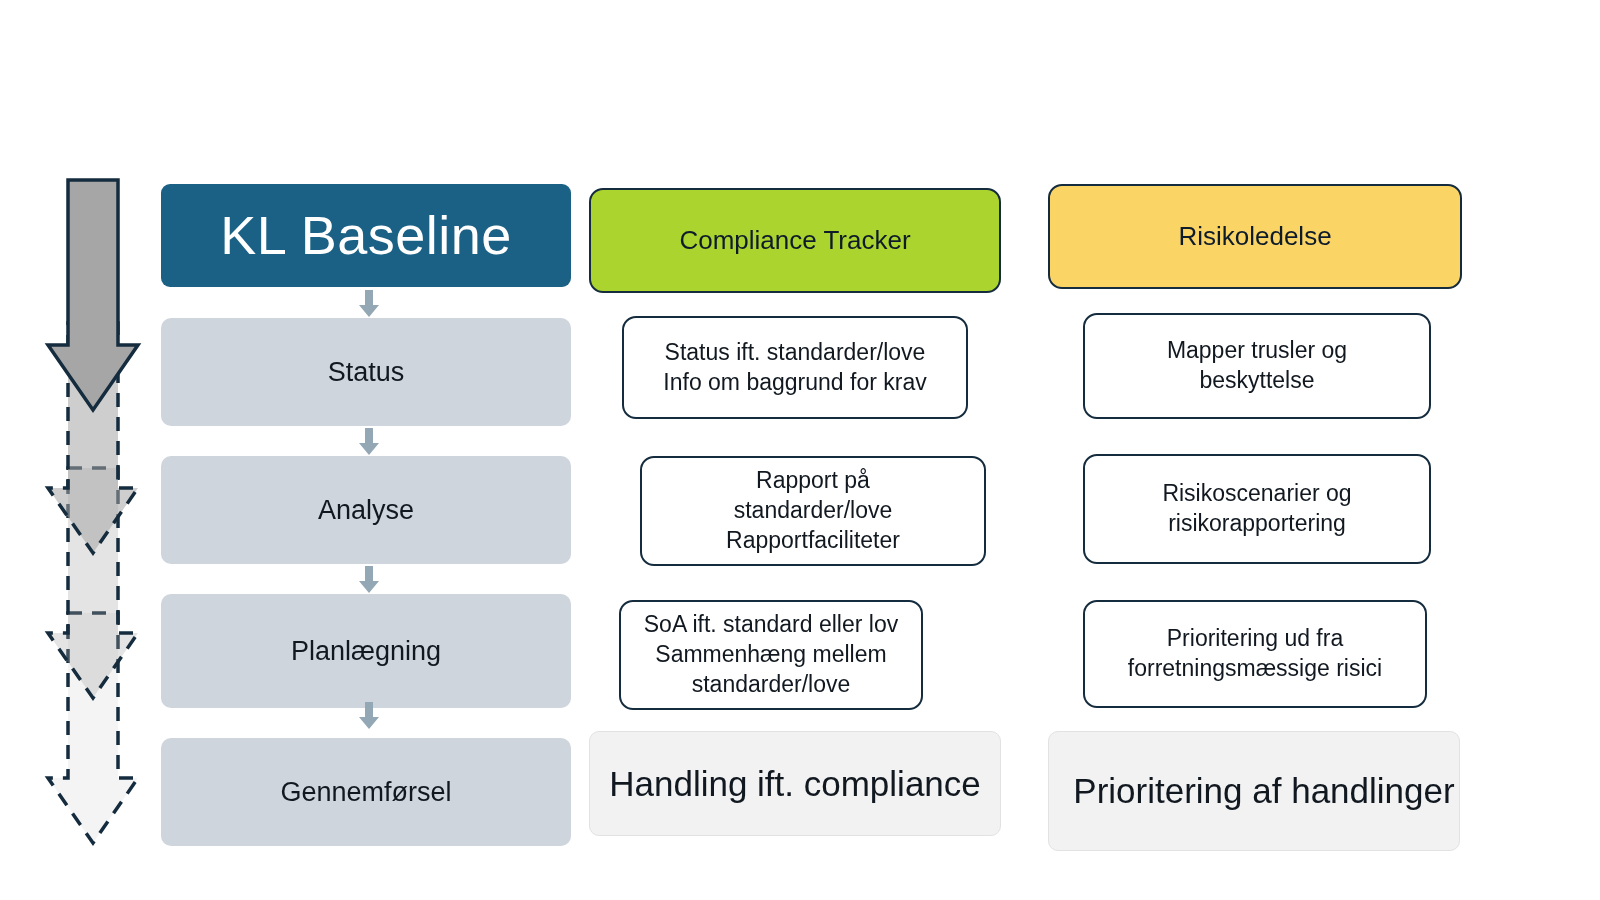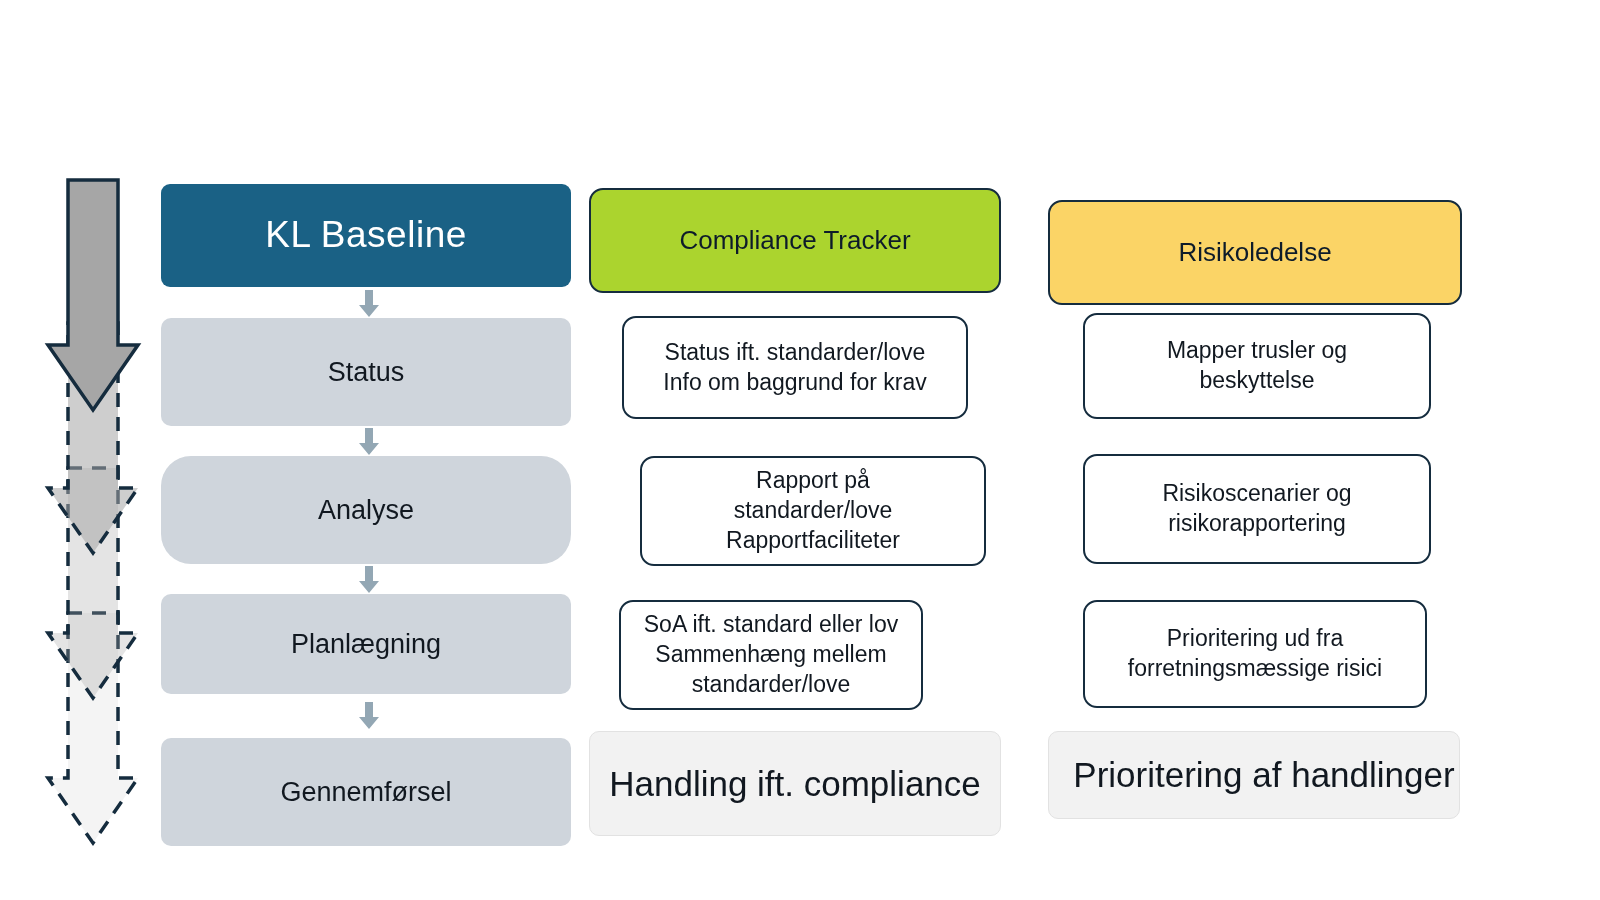--- a/index.html
+++ b/index.html
@@ -58,41 +58,41 @@
   }
 
   .header-baseline {
     left: 0;
     top: 184px;
     width: 410px;
     height: 103px;
     background: #1A6185;
     color: #ffffff;
     border-radius: 9px;
-    font-size: 37px;
+    font-size: 54px;
     font-weight: 400;
     letter-spacing: 0.5px;
     text-align: center;
   }
 
   .header-compliance {
     left: 0;
     top: 188px;
     width: 412px;
     height: 105px;
     background: #ABD42E;
     color: #0D1B2A;
     border: 2.5px solid #152C3E;
     border-radius: 14px;
     font-size: 26px;
   }
 
   .header-risiko {
     left: 0;
-    top: 200px;
+    top: 184px;
     width: 414px;
     height: 105px;
     background: #FBD466;
     color: #0D1B2A;
     border: 2.5px solid #152C3E;
     border-radius: 14px;
     font-size: 26px;
   }
 
   
@@ -104,22 +104,22 @@
     background: #CFD5DC;
     border-radius: 10px;
     display: flex;
     align-items: center;
     justify-content: center;
     text-align: center;
     color: #111820;
     font-size: 27px;
   }
   .stage-1 { top: 318px; height: 108px; }
-  .stage-2 { top: 456px; height: 108px; border-radius: 30px; }
-  .stage-3 { top: 594px; height: 100px; }
+  .stage-2 { top: 456px; height: 108px; }
+  .stage-3 { top: 594px; height: 114px; }
   .stage-4 { top: 730px; height: 108px; margin-top: 8px; }
 
   
   .connector {
     position: absolute;
     left: 197px;
     width: 22px;
     height: 28px;
   }
   .connector svg { display: block; width: 22px; height: 28px; }
@@ -164,21 +164,21 @@
     border: 1px solid #E2E2E2;
     border-radius: 10px;
     display: flex;
     align-items: center;
     justify-content: center;
     text-align: center;
     color: #111820;
     font-size: 35px;
   }
   .col-mid   .summary-box { left: 0px; top: 731px; width: 412px; height: 105px; }
-  .col-right .summary-box { left: 0px; top: 731px; width: 412px; height: 88px; padding-left: 20px; }
+  .col-right .summary-box { left: 0px; top: 731px; width: 412px; height: 120px; padding-left: 20px; }
 </style>
 </head>
 <body>
 
 <div id="diagram">
 
   <div class="arrow-stack">
     <svg viewBox="0 0 110 680" xmlns="http://www.w3.org/2000/svg">
 
       <g>

